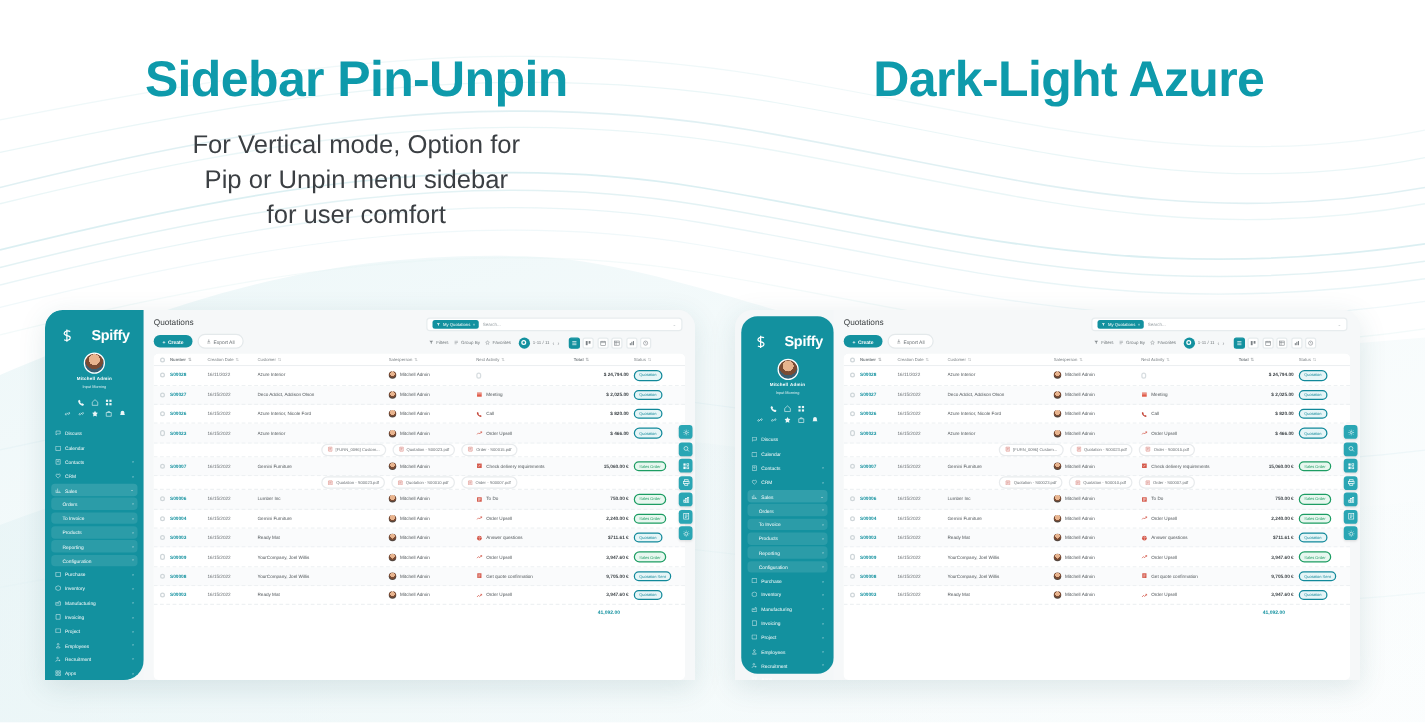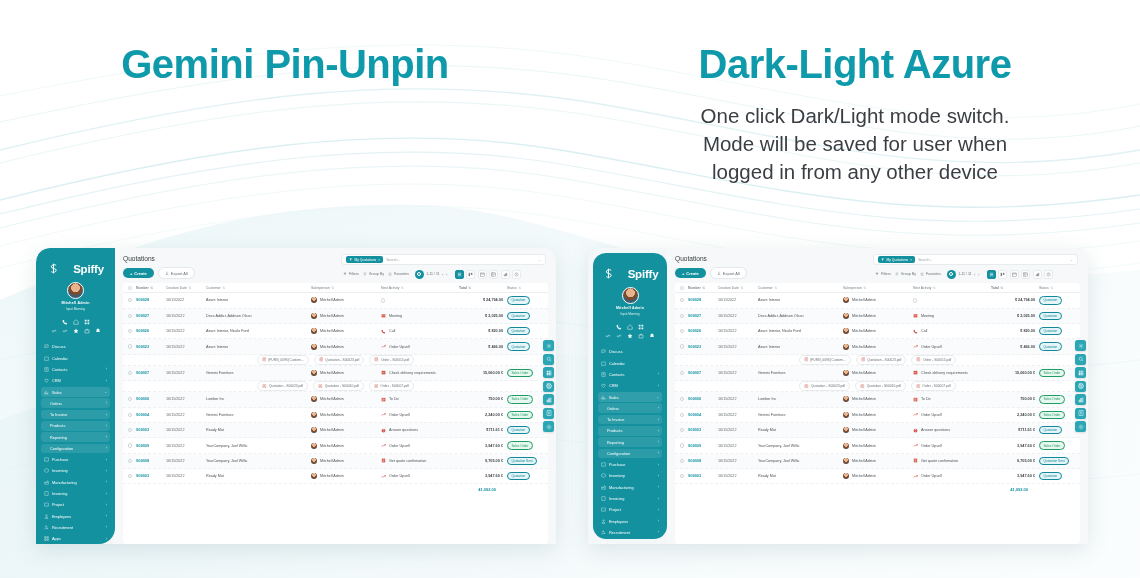--- a/index.html
+++ b/index.html
@@ -204,27 +204,27 @@
     <path d="M0,96 C240,48 420,28 620,62 C820,96 960,140 1140,104" fill="none" stroke="#e0f2f4" stroke-width="1" opacity="0.5"></path>
     <path d="M0,246 C200,196 380,166 560,196 C760,229 900,276 1140,241" fill="none" stroke="#e4f3f5" stroke-width="1" opacity="0.55"></path>
     <path d="M0,268 C200,218 380,188 560,218 C760,251 900,298 1140,263" fill="none" stroke="#e8f5f6" stroke-width="1" opacity="0.5"></path>
     <path d="M0,360 C180,320 340,300 520,318 C720,338 880,392 1140,360" fill="none" stroke="#dff0f3" stroke-width="1" opacity="0.45"></path>
     <path d="M0,470 C180,436 340,420 520,436 C720,454 880,502 1140,474" fill="none" stroke="#e3f3f5" stroke-width="1" opacity="0.4"></path>
   </svg>
 </div>
 
 <div class="headings">
   <div class="head-col">
-    <div class="head-title">Gemini Pin-Unpin</div>
+    <div class="head-title">Sidebar Pin-Unpin</div>
+    <div class="head-sub" style="white-space:pre-line">For Vertical mode, Option for
+Pip or Unpin menu sidebar
+for user comfort</div>
   </div>
   <div class="head-col">
     <div class="head-title">Dark-Light Azure</div>
-    <div class="head-sub" style="white-space:pre-line">One click Dark/Light mode switch.
-Mode will be saved for user when
-logged in from any other device</div>
   </div>
 </div>
 
 <div class="app-window" id="app-left">
   <div class="app-inner">
     <div class="sidebar">
       <div class="brand">
         <svg class="brand-mark" viewBox="0 0 24 24" fill="none" stroke="#fff" stroke-width="1.8">
           <path d="M17 6c-3-2-9-1-9 3s9 2 9 6-6 5-9 3"></path>
           <path d="M12 3v18"></path>

